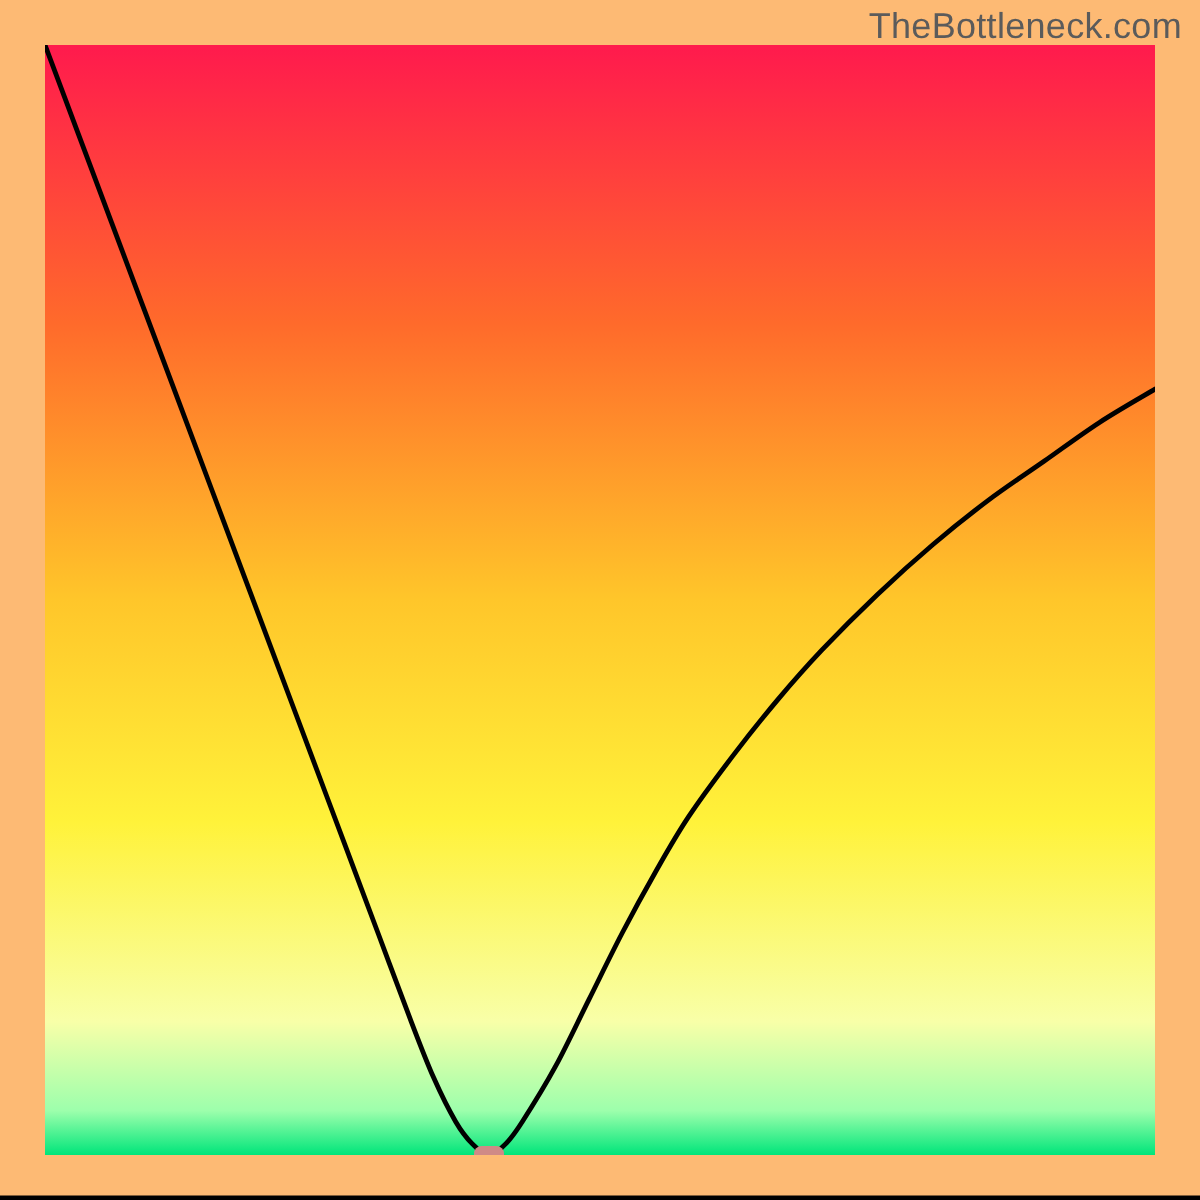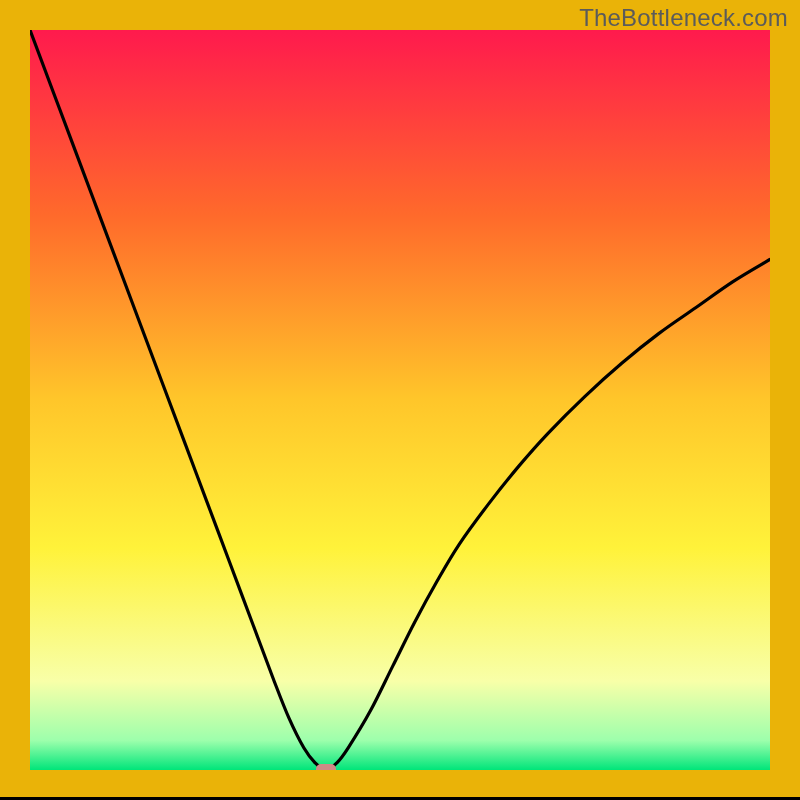--- a/index.html
+++ b/index.html
@@ -8,21 +8,21 @@
     width: 800px;
     height: 800px;
     background: #000;
     font-family: Arial, Helvetica, sans-serif;
     overflow: hidden;
   }
   .outer {
     position: relative;
     width: 800px;
     height: 797px;
-    background: #eab308;
+    background: #fdba74;
   }
   .plot-area {
     position: absolute;
     left: 30px;
     top: 30px;
     width: 740px;
     height: 740px;
   }
   .plot-area svg {
     width: 740px;

